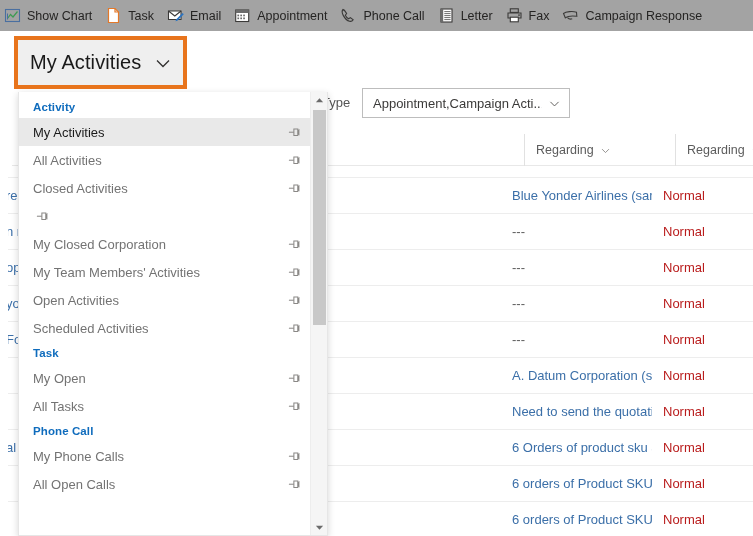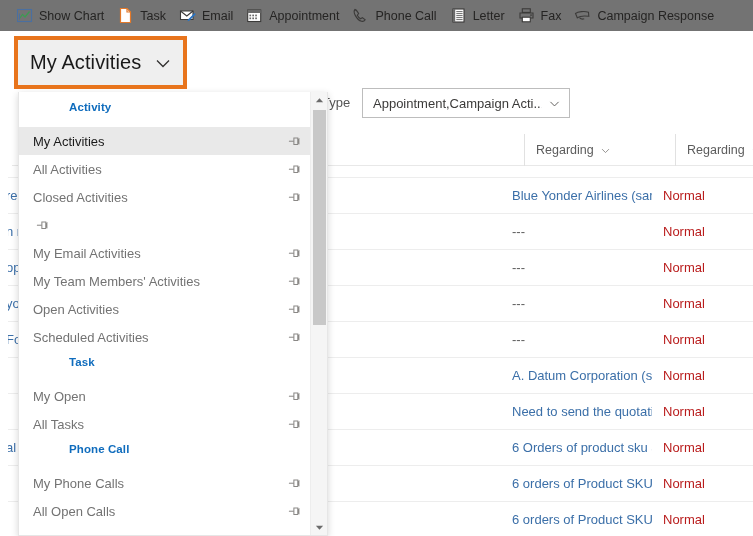--- a/index.html
+++ b/index.html
@@ -10,22 +10,22 @@
     overflow: hidden;
     color: #323130;
   }
   #root { position: relative; width: 753px; height: 536px; }
 
   
   .commandbar {
     position: absolute; top: 0; left: 0;
     width: 753px; height: 31px;
     display: flex; align-items: center;
-    background: #737373;
-    padding-left: 12px;
+    background: #a3a3a3;
+    padding-left: 0;
   }
   .cmd {
     display: flex; align-items: center;
     height: 30px;
     padding: 0 9px 0 4px;
     font-size: 12.5px;
     color: #252423;
     white-space: nowrap;
     cursor: pointer;
   }
@@ -71,23 +71,22 @@
   }
   .fly-inner {
     position: absolute; left: 0; top: 0;
     width: 292px; height: 444px;
     padding-top: 4px;
   }
   .grouphdr {
     font-size: 11.5px;
     font-weight: bold;
     color: #0f6cbd;
-    padding: 5px 0 14px 14px;
+    padding: 5px 0 5px 14px;
     letter-spacing: .1px;
-    margin-left: 36px;
   }
   .flyitem {
     height: 28px;
     display: flex; align-items: center;
     padding: 0 10px 0 14px;
     font-size: 13px;
     color: #737373;
     cursor: pointer;
     position: relative;
   }
@@ -422,21 +421,21 @@
         <div class="flyitem">
           <span class="pin">
             <svg width="15" height="15" viewBox="0 0 16 16">
               <path d="M8.4 4.2 L12.6 4.2 L12.6 11.2 L8.4 11.2 Z" fill="none" stroke="#8a8886" stroke-width="1.1"></path>
               <path d="M8.4 7.7 L3.1 7.7" stroke="#8a8886" stroke-width="1.1"></path>
               <path d="M12.6 5.4 L14.3 4.2 L14.3 11.2 L12.6 10 Z" fill="#8a8886"></path>
             </svg>
           </span>
         </div>
         <div class="flyitem">
-          <span class="itxt">My Email Activities</span>
+          <span class="itxt">My Closed Corporation</span>
           <span class="pin">
             <svg width="15" height="15" viewBox="0 0 16 16">
               <path d="M8.4 4.2 L12.6 4.2 L12.6 11.2 L8.4 11.2 Z" fill="none" stroke="#8a8886" stroke-width="1.1"></path>
               <path d="M8.4 7.7 L3.1 7.7" stroke="#8a8886" stroke-width="1.1"></path>
               <path d="M12.6 5.4 L14.3 4.2 L14.3 11.2 L12.6 10 Z" fill="#8a8886"></path>
             </svg>
           </span>
         </div>
         <div class="flyitem">
           <span class="itxt">My Team Members' Activities</span>

